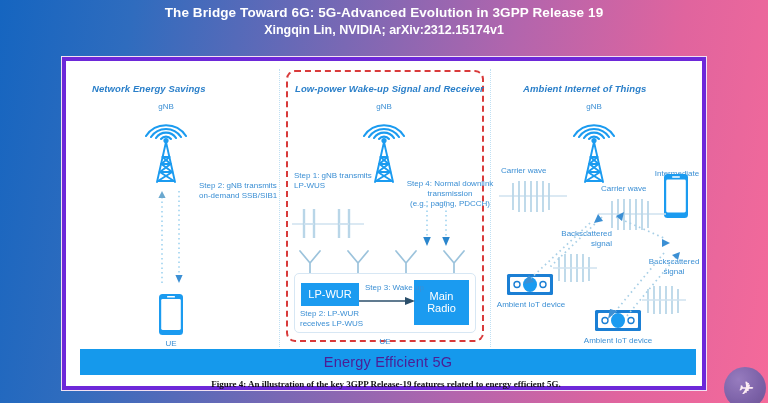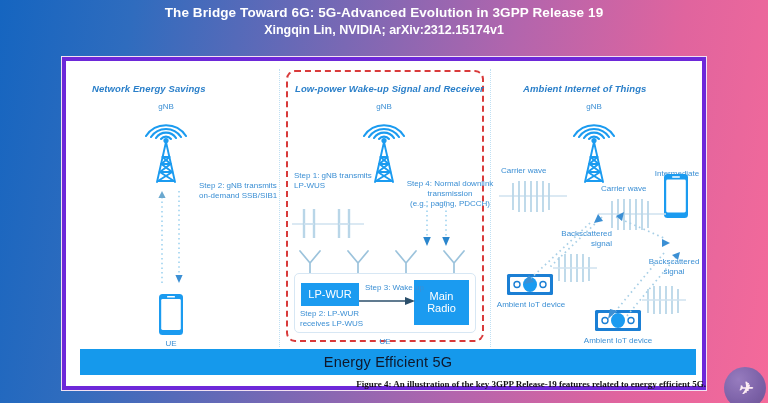--- a/index.html
+++ b/index.html
@@ -43,25 +43,25 @@
 
   
   .tower{position:absolute;}
 
   
   .phone{position:absolute;}
 
   
   .banner{
     position:absolute;left:14px;top:288px;width:616px;height:26px;
-    background:#1599ec;color:#0f172a;font-size:14.5px;
+    background:#1599ec;color:#4c1d95;font-size:14.5px;
     display:flex;align-items:center;justify-content:center;letter-spacing:.2px;
   }
   .caption{
-    position:absolute;left:0;top:318px;width:640px;text-align:right;
+    position:absolute;left:0;top:318px;width:640px;text-align:center;
     font-family:"Liberation Serif",serif;font-weight:bold;color:#111;font-size:9px;
   }
 
   
   .uebox{
     position:absolute;box-sizing:border-box;border:1px solid #d7e7f4;border-radius:5px;background:#fff;
   }
   .bluebox{
     position:absolute;background:#1b9bf0;color:#fff;display:flex;
     align-items:center;justify-content:center;text-align:center;line-height:1.08;

